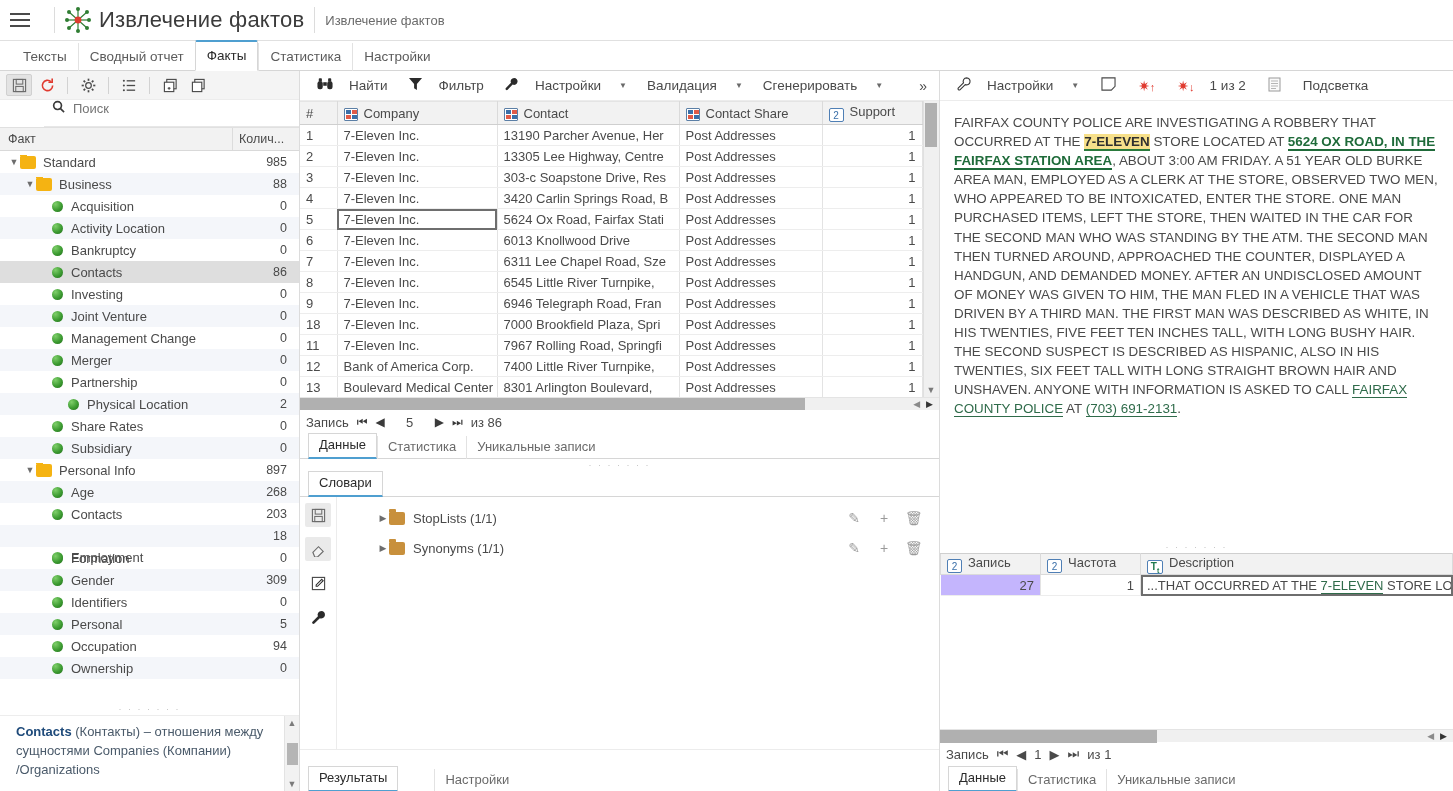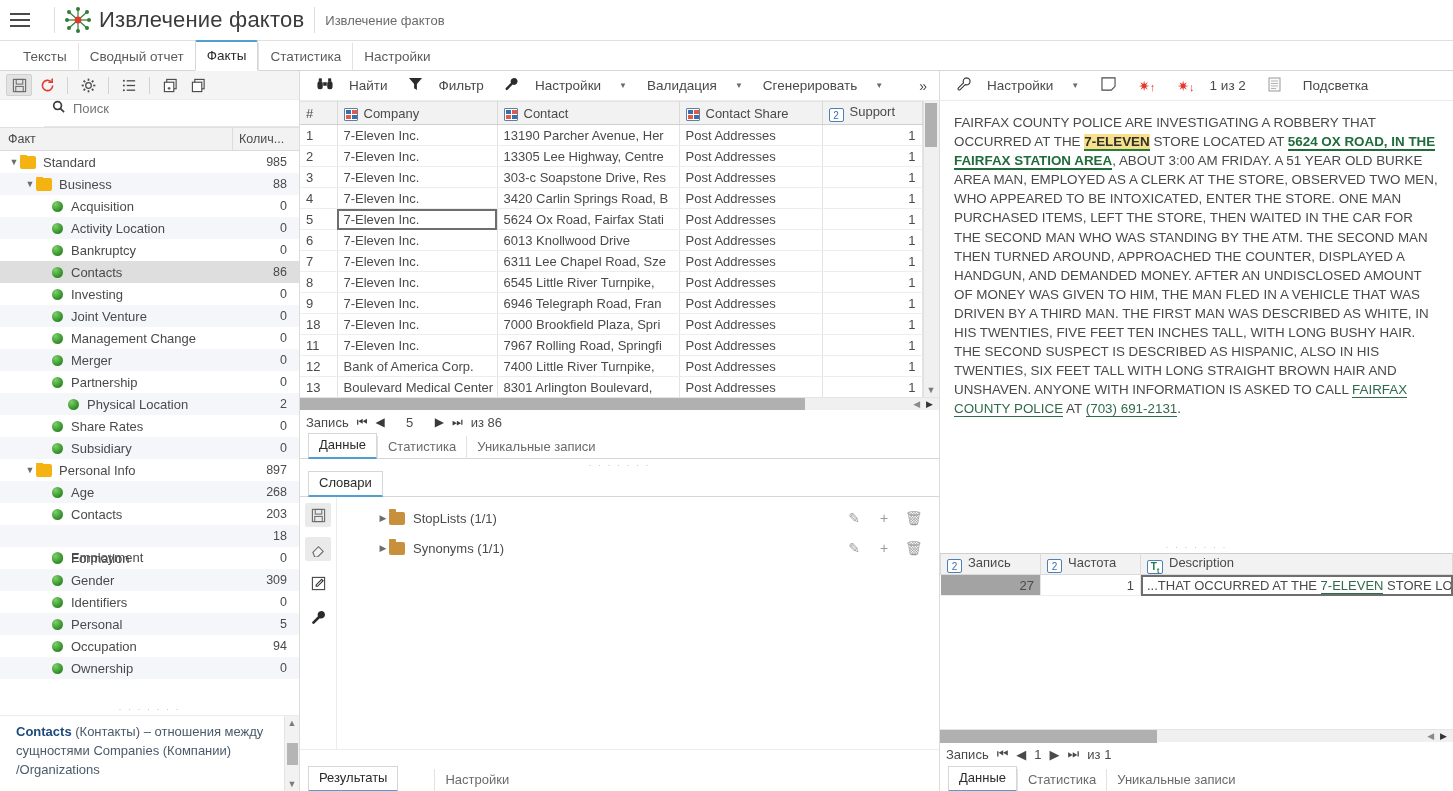--- a/index.html
+++ b/index.html
@@ -142,21 +142,21 @@
   }
   .hl-yellow { background: #f7e08a; font-weight: bold; color: #2f2f2f; border-bottom: 2px solid #2a7a3c;}
   .hl-green { font-weight: bold; color: #1f6b3a; border-bottom: 2px solid #1f6b3a; }
   .lnk { color: #2f6b4a; border-bottom: 1px solid #2f6b4a; }
 
   .right-lower { height: 250px; display: flex; flex-direction: column; }
   table.rt { border-collapse: collapse; table-layout: fixed; width: 100%; }
   table.rt th { height: 21px; background: #f2f2f2; border: 1px solid #dadada; border-top: 1px solid #cfcfcf; font-weight: normal; font-size: 13px; color: #4a4a4a; text-align: left; padding: 0 6px; white-space: nowrap;}
   table.rt td { height: 21px; border-right: 1px solid #e3e3e3; border-bottom: 1px solid #ededed; font-size: 13px; color: #4a4a4a; padding: 0 6px; white-space: nowrap; overflow: hidden;}
   table.rt td.r { text-align: right; }
-  table.rt td.a { background: #a3a3a3; }
+  table.rt td.a { background: #c4b5fd; }
   table.rt td.hlcell { outline: 2px solid #6e6e6e; outline-offset: -2px; }
 
   .rfill { flex: 1; }
   .right-nav { height: 24px; display: flex; align-items: center; gap: 8px; padding: 0 6px; font-size: 13px; }
   .star { color: #e03a2f; font-size: 14px; }
 </style>
 </head>
 <body>
 
 <div class="app">

